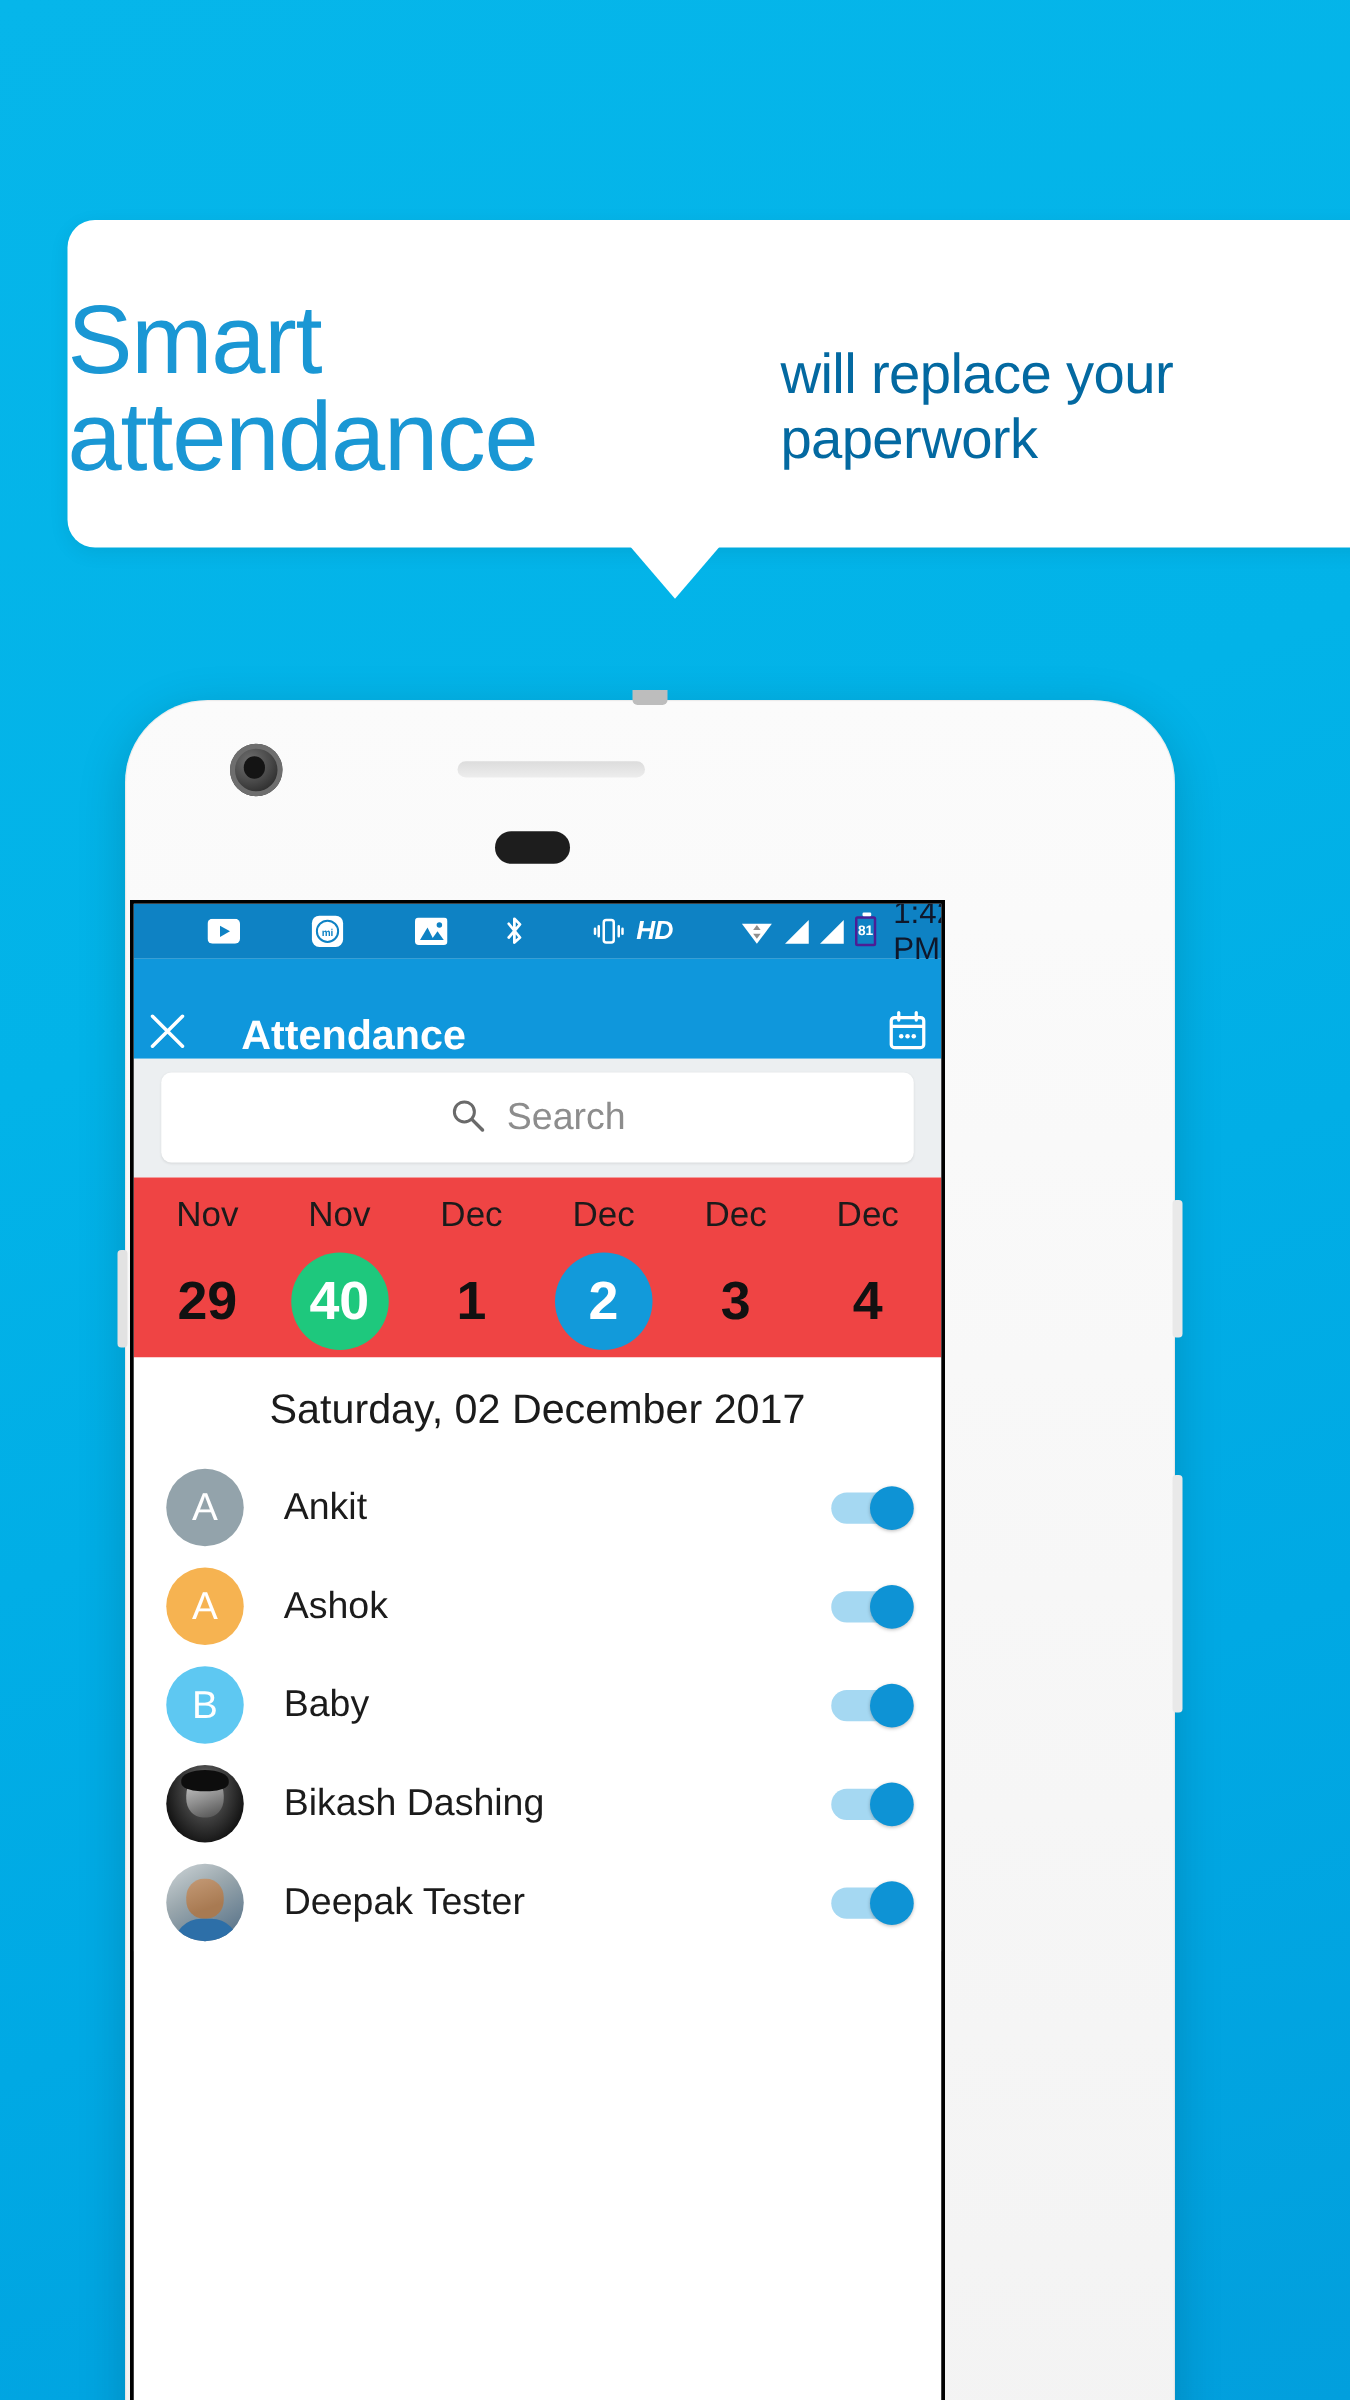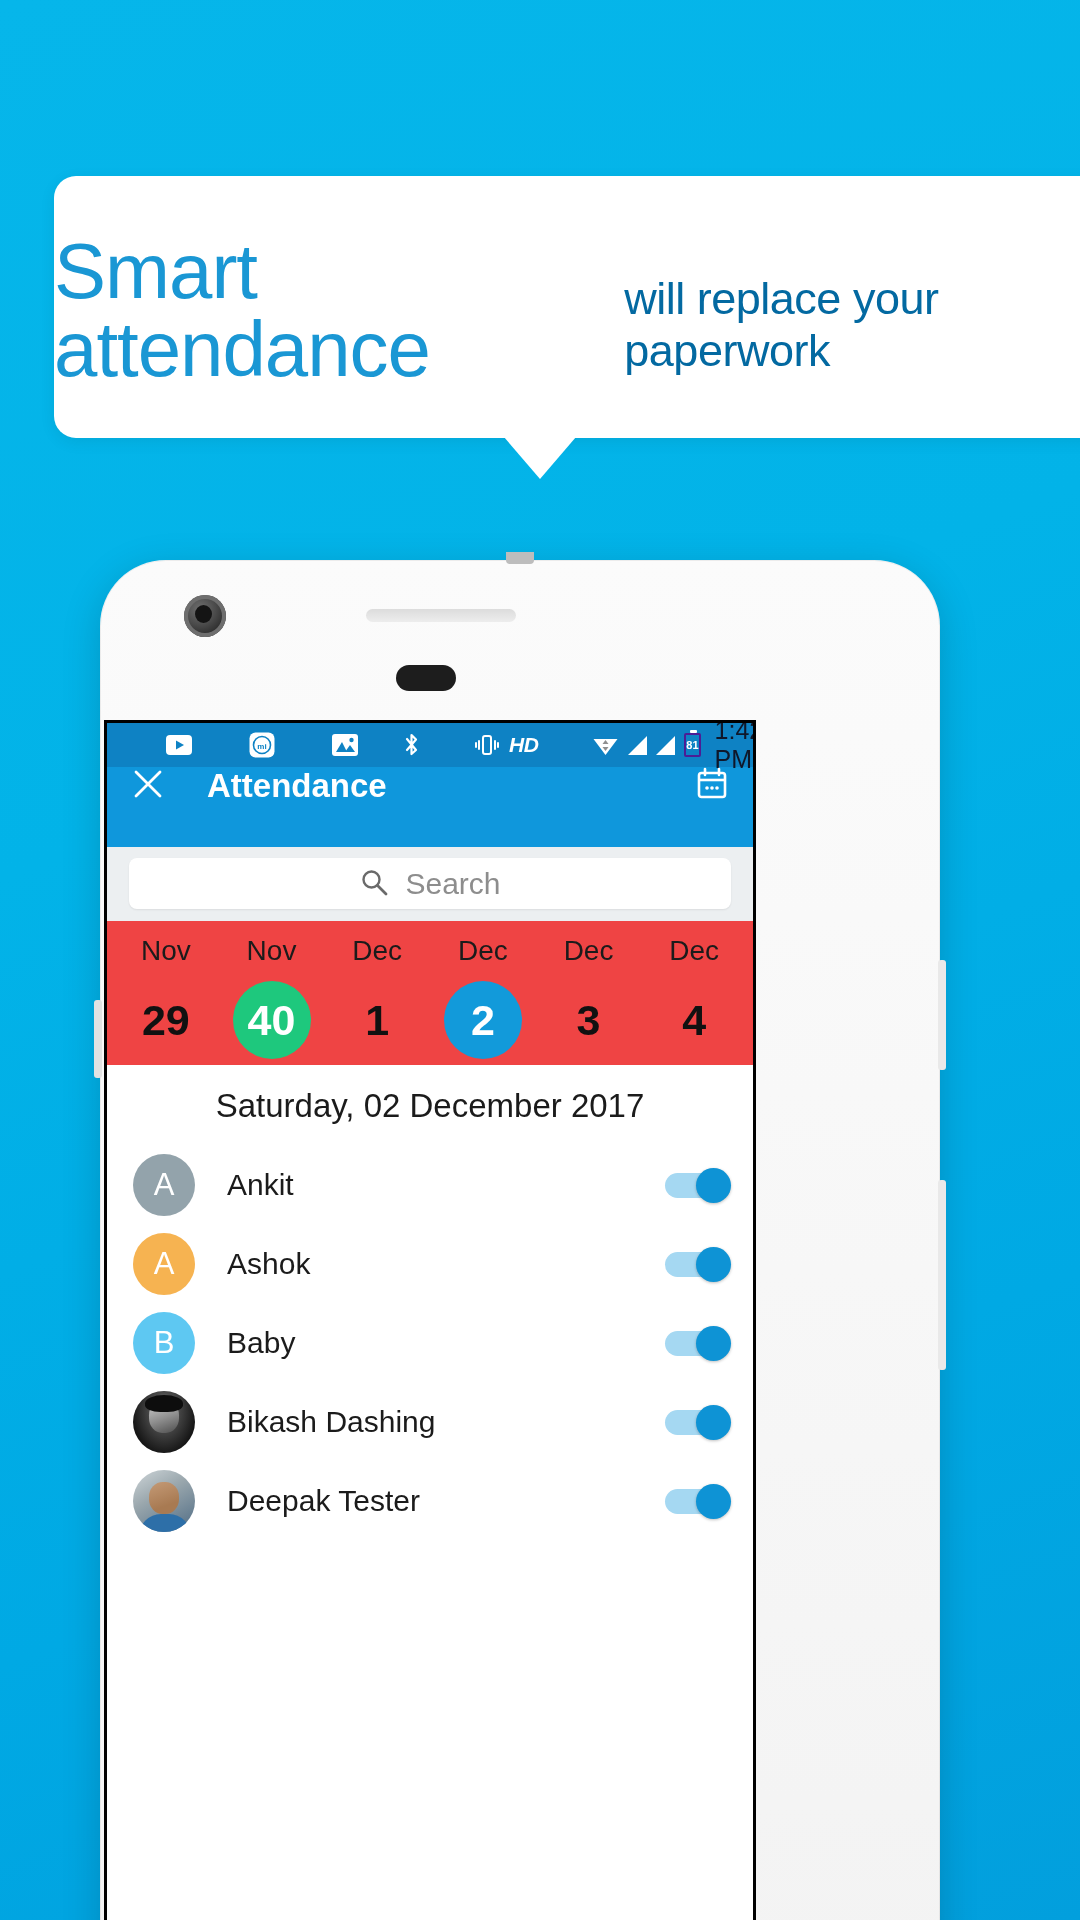--- a/index.html
+++ b/index.html
@@ -173,39 +173,39 @@
     content: ""; position: absolute; top: -5px; left: 4px;
     width: 7px; height: 3px; background: #fff; border-radius: 1px;
   }
   .batt span { font-size: 11px; color: #fff; font-weight: 700; line-height: 1; }
 
   
   .appbar {
     height: 80px;
     background: #0f97dc;
     display: flex;
-    align-items: flex-start;
-    padding: 0 24px;
+    align-items: flex-end;
+    padding: 0 10px;
   }
   .appbar-title {
     color: #fff;
     font-size: 33px;
     font-weight: 700;
     margin-left: 42px;
     letter-spacing: 0px;
   }
   .appbar-spacer { flex: 1; }
 
   
   .search-wrap {
     background: #eceff1;
     padding: 11px 22px 12px 22px;
   }
   .search-box {
-    height: 51px;
+    height: 72px;
     background: #fff;
     border-radius: 8px;
     display: flex;
     align-items: center;
     justify-content: center;
     gap: 16px;
     box-shadow: 0 1px 2px rgba(0,0,0,0.08);
   }
   .search-placeholder {
     font-size: 30px;

